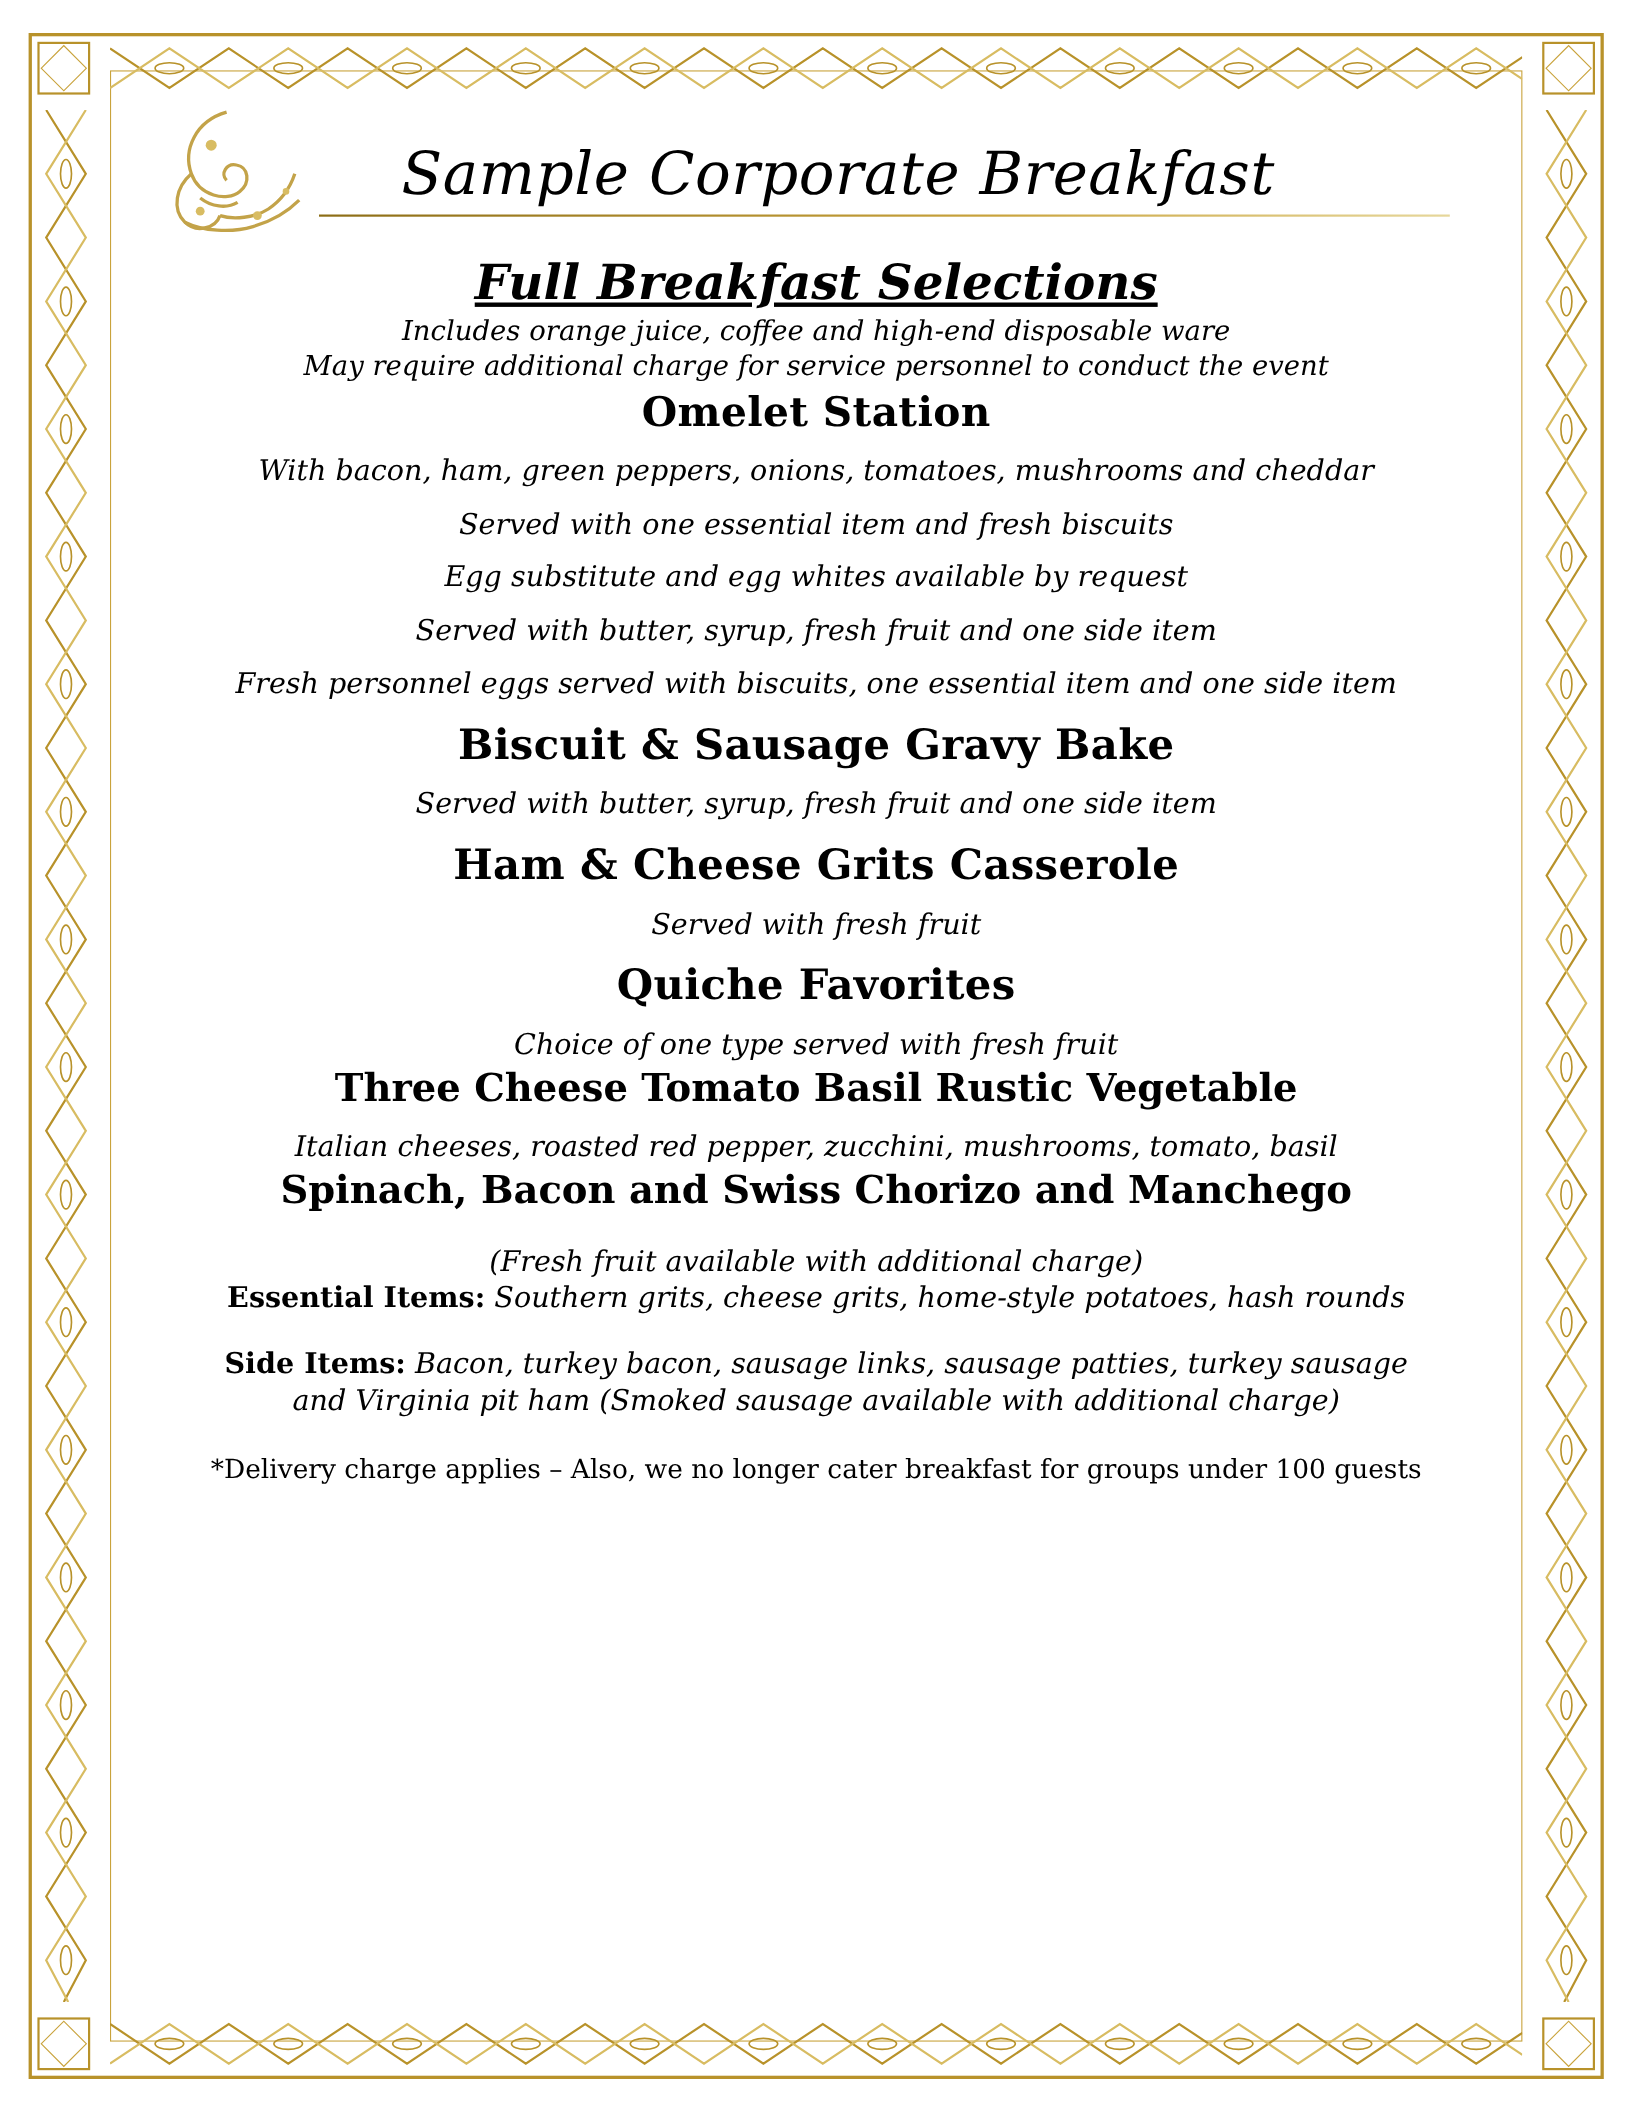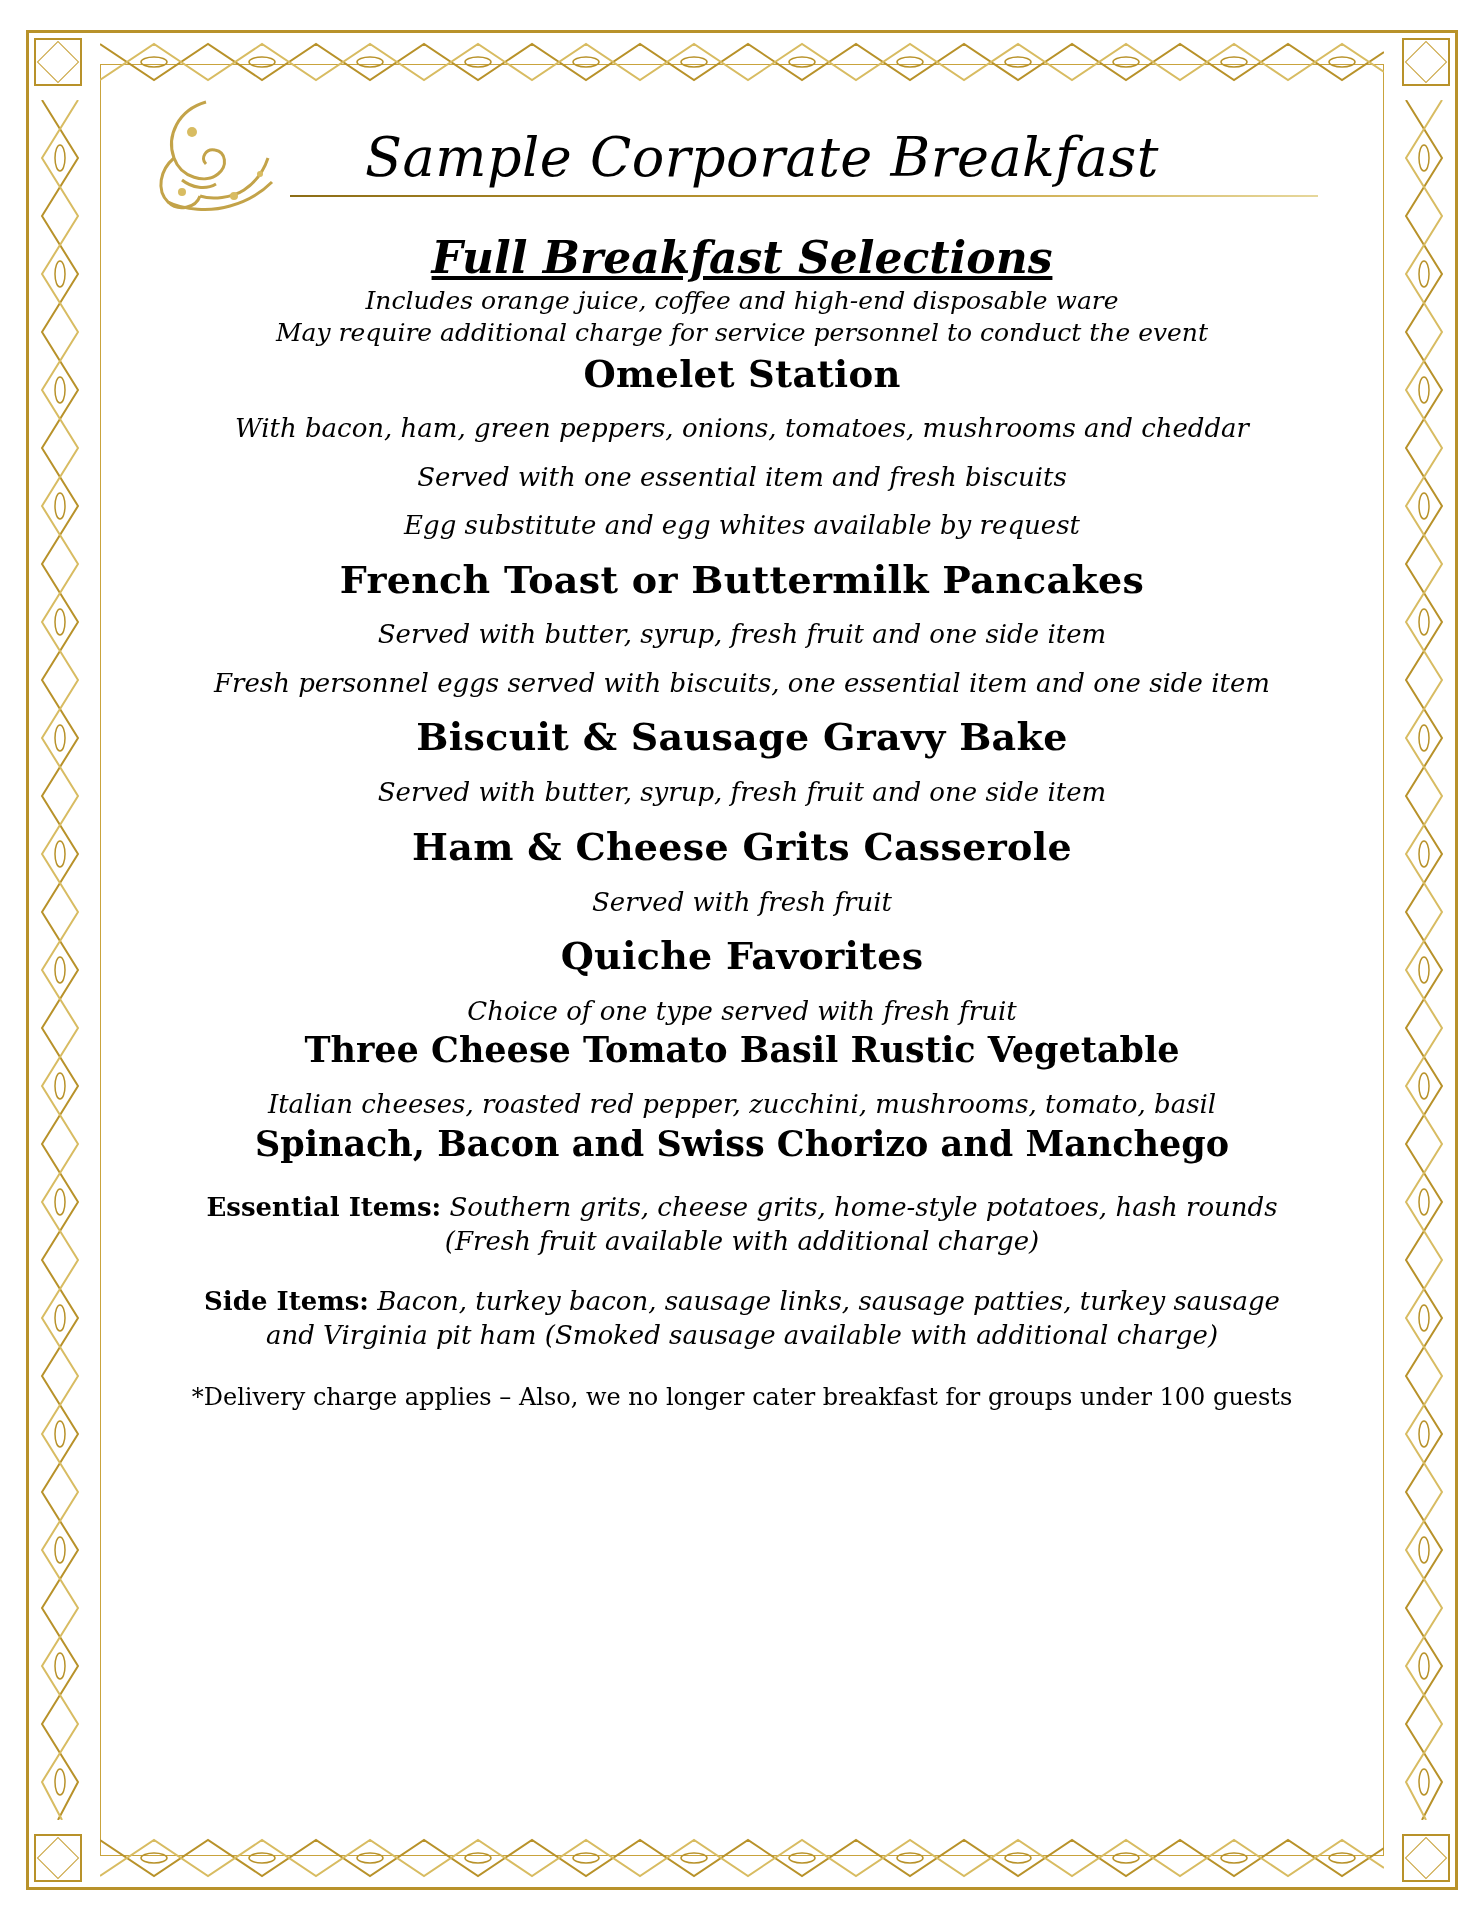--- a/index.html
+++ b/index.html
@@ -306,21 +306,20 @@
     <div class="note">May require additional charge for service personnel to conduct the event</div>
 
     <div class="item omelet tight">
       <div class="item-name">Omelet Station</div>
       <div class="item-desc">With bacon, ham, green peppers, onions, tomatoes, mushrooms and cheddar</div>
       <div class="item-desc">Served with one essential item and fresh biscuits</div>
       <div class="item-desc">Egg substitute and egg whites available by request</div>
     </div>
 
     <div class="item">
-      <div class="item-name">French Toast or Buttermilk Pancakes</div>
       <div class="item-desc">Served with butter, syrup, fresh fruit and one side item</div>
     </div>
 
     <div class="item">
       <div class="item-desc">Fresh personnel eggs served with biscuits, one essential item and one side item</div>
     </div>
 
     <div class="item">
       <div class="item-name">Biscuit &amp; Sausage Gravy Bake</div>
       <div class="item-desc">Served with butter, syrup, fresh fruit and one side item</div>
@@ -333,24 +332,24 @@
 
     <div class="item">
       <div class="item-name">Quiche Favorites</div>
       <div class="item-desc">Choice of one type served with fresh fruit</div>
       <div class="quiche-type">Three Cheese Tomato Basil Rustic Vegetable</div>
       <div class="item-desc">Italian cheeses, roasted red pepper, zucchini, mushrooms, tomato, basil</div>
       <div class="quiche-type">Spinach, Bacon and Swiss Chorizo and Manchego</div>
     </div>
 
     <div class="footnote-block">
+      <div>(Fresh fruit available with additional charge)</div>
       <div>
         <span class="lead">Essential Items:</span><span> Southern grits, cheese grits, home-style potatoes, hash rounds</span>
       </div>
-      <div>(Fresh fruit available with additional charge)</div>
     </div>
 
     <div class="footnote-block">
       <div>
         <span class="lead">Side Items:</span><span> Bacon, turkey bacon, sausage links, sausage patties, turkey sausage</span>
       </div>
       <div>and Virginia pit ham (Smoked sausage available with additional charge)</div>
     </div>
 
     <div class="delivery">*Delivery charge applies – Also, we no longer cater breakfast for groups under 100 guests</div>

